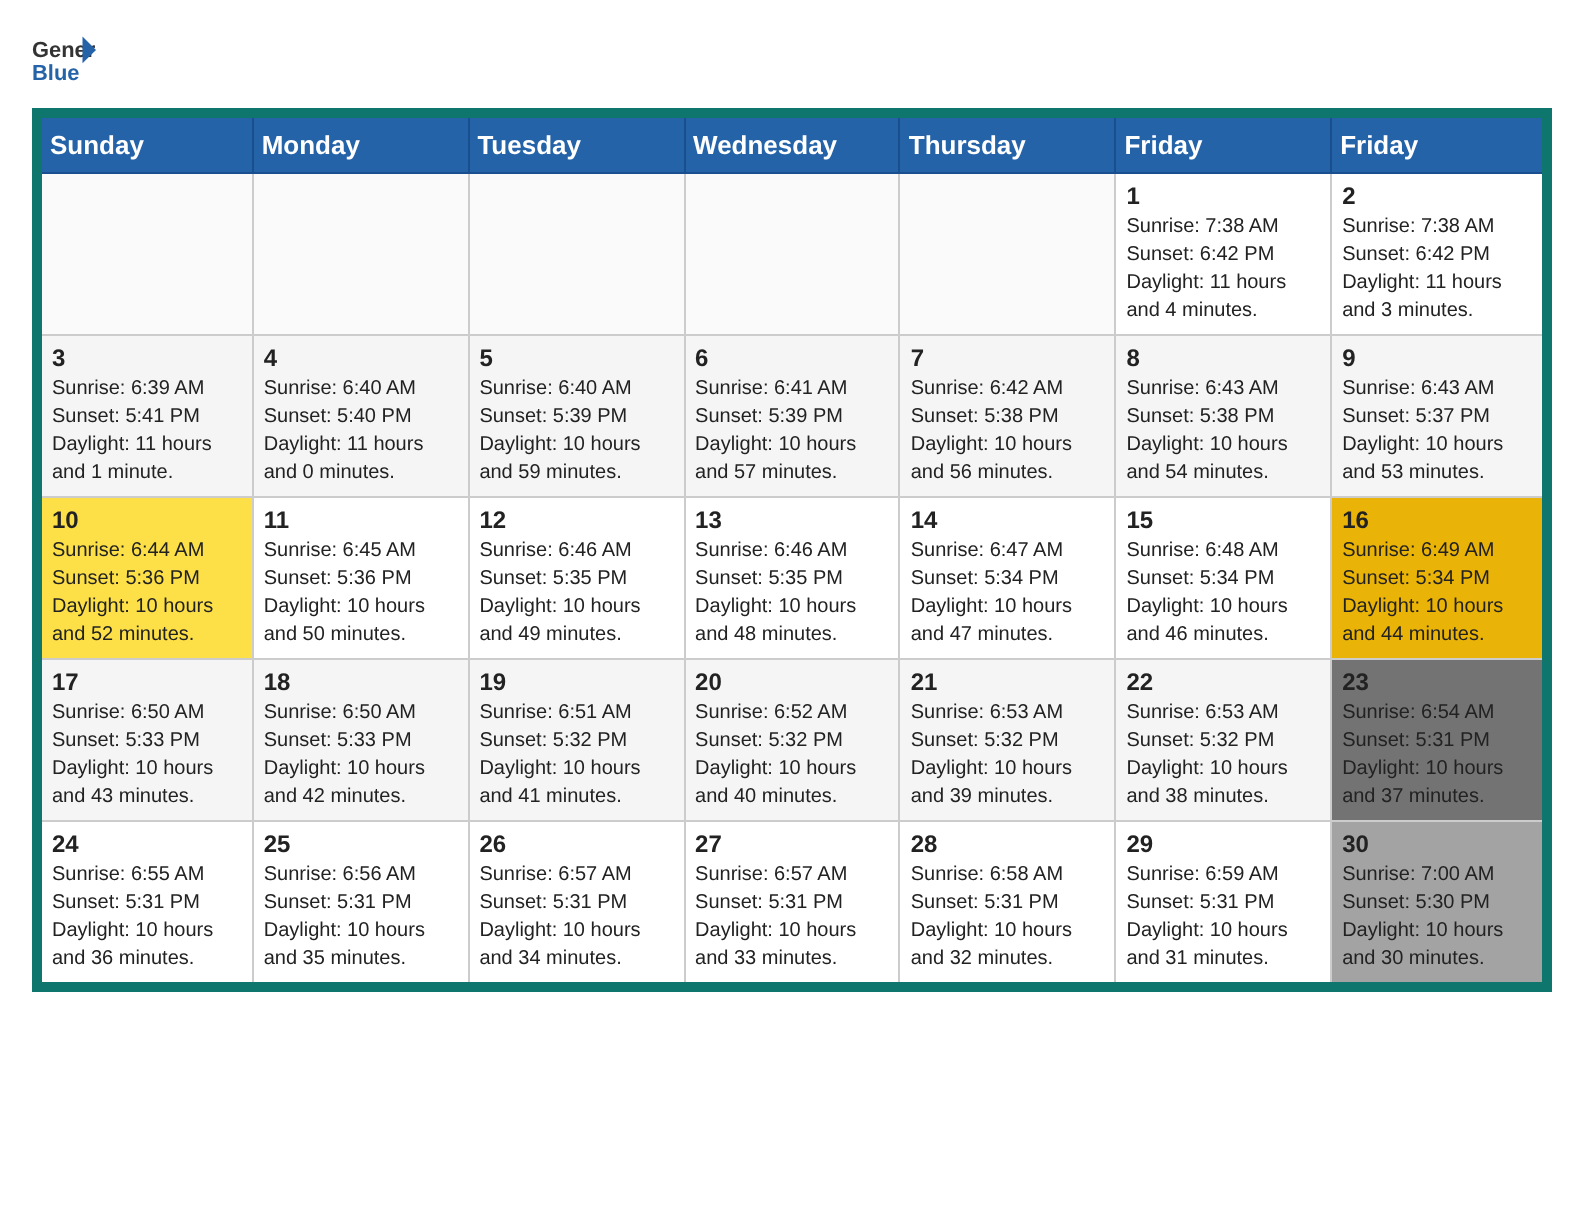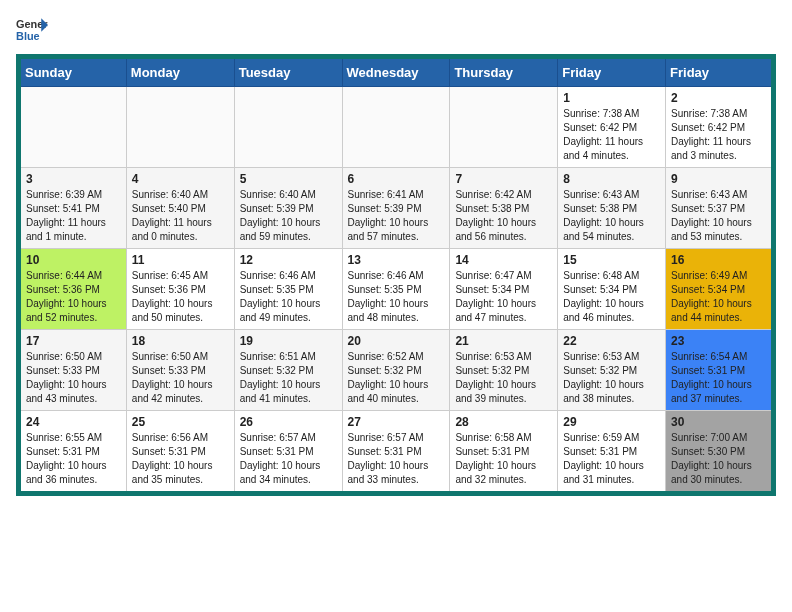--- a/index.html
+++ b/index.html
@@ -183,21 +183,21 @@
           </td>
           <td style="background: rgb(245, 245, 245);">
             <span class="day-num">9</span>
             <div class="day-info" style="white-space: pre-line;">Sunrise: 6:43 AM
 Sunset: 5:37 PM
 Daylight: 10 hours
 and 53 minutes.</div>
           </td>
         </tr>
         <tr>
-          <td style="background: #bef264;">
+          <td style="background: #fde047;">
             <span class="day-num">10</span>
             <div class="day-info" style="white-space: pre-line;">Sunrise: 6:44 AM
 Sunset: 5:36 PM
 Daylight: 10 hours
 and 52 minutes.</div>
           </td>
           <td style="background: rgb(255, 255, 255); margin-left: 12px;">
             <span class="day-num">11</span>
             <div class="day-info" style="white-space: pre-line;">Sunrise: 6:45 AM
 Sunset: 5:36 PM
@@ -276,21 +276,21 @@
 Daylight: 10 hours
 and 39 minutes.</div>
           </td>
           <td style="background: rgb(245, 245, 245);">
             <span class="day-num">22</span>
             <div class="day-info" style="white-space: pre-line;">Sunrise: 6:53 AM
 Sunset: 5:32 PM
 Daylight: 10 hours
 and 38 minutes.</div>
           </td>
-          <td style="background: #3b82f6;">
+          <td style="background: #737373;">
             <span class="day-num">23</span>
             <div class="day-info" style="white-space: pre-line;">Sunrise: 6:54 AM
 Sunset: 5:31 PM
 Daylight: 10 hours
 and 37 minutes.</div>
           </td>
         </tr>
         <tr>
           <td style="background: rgb(255, 255, 255);">
             <span class="day-num">24</span>

